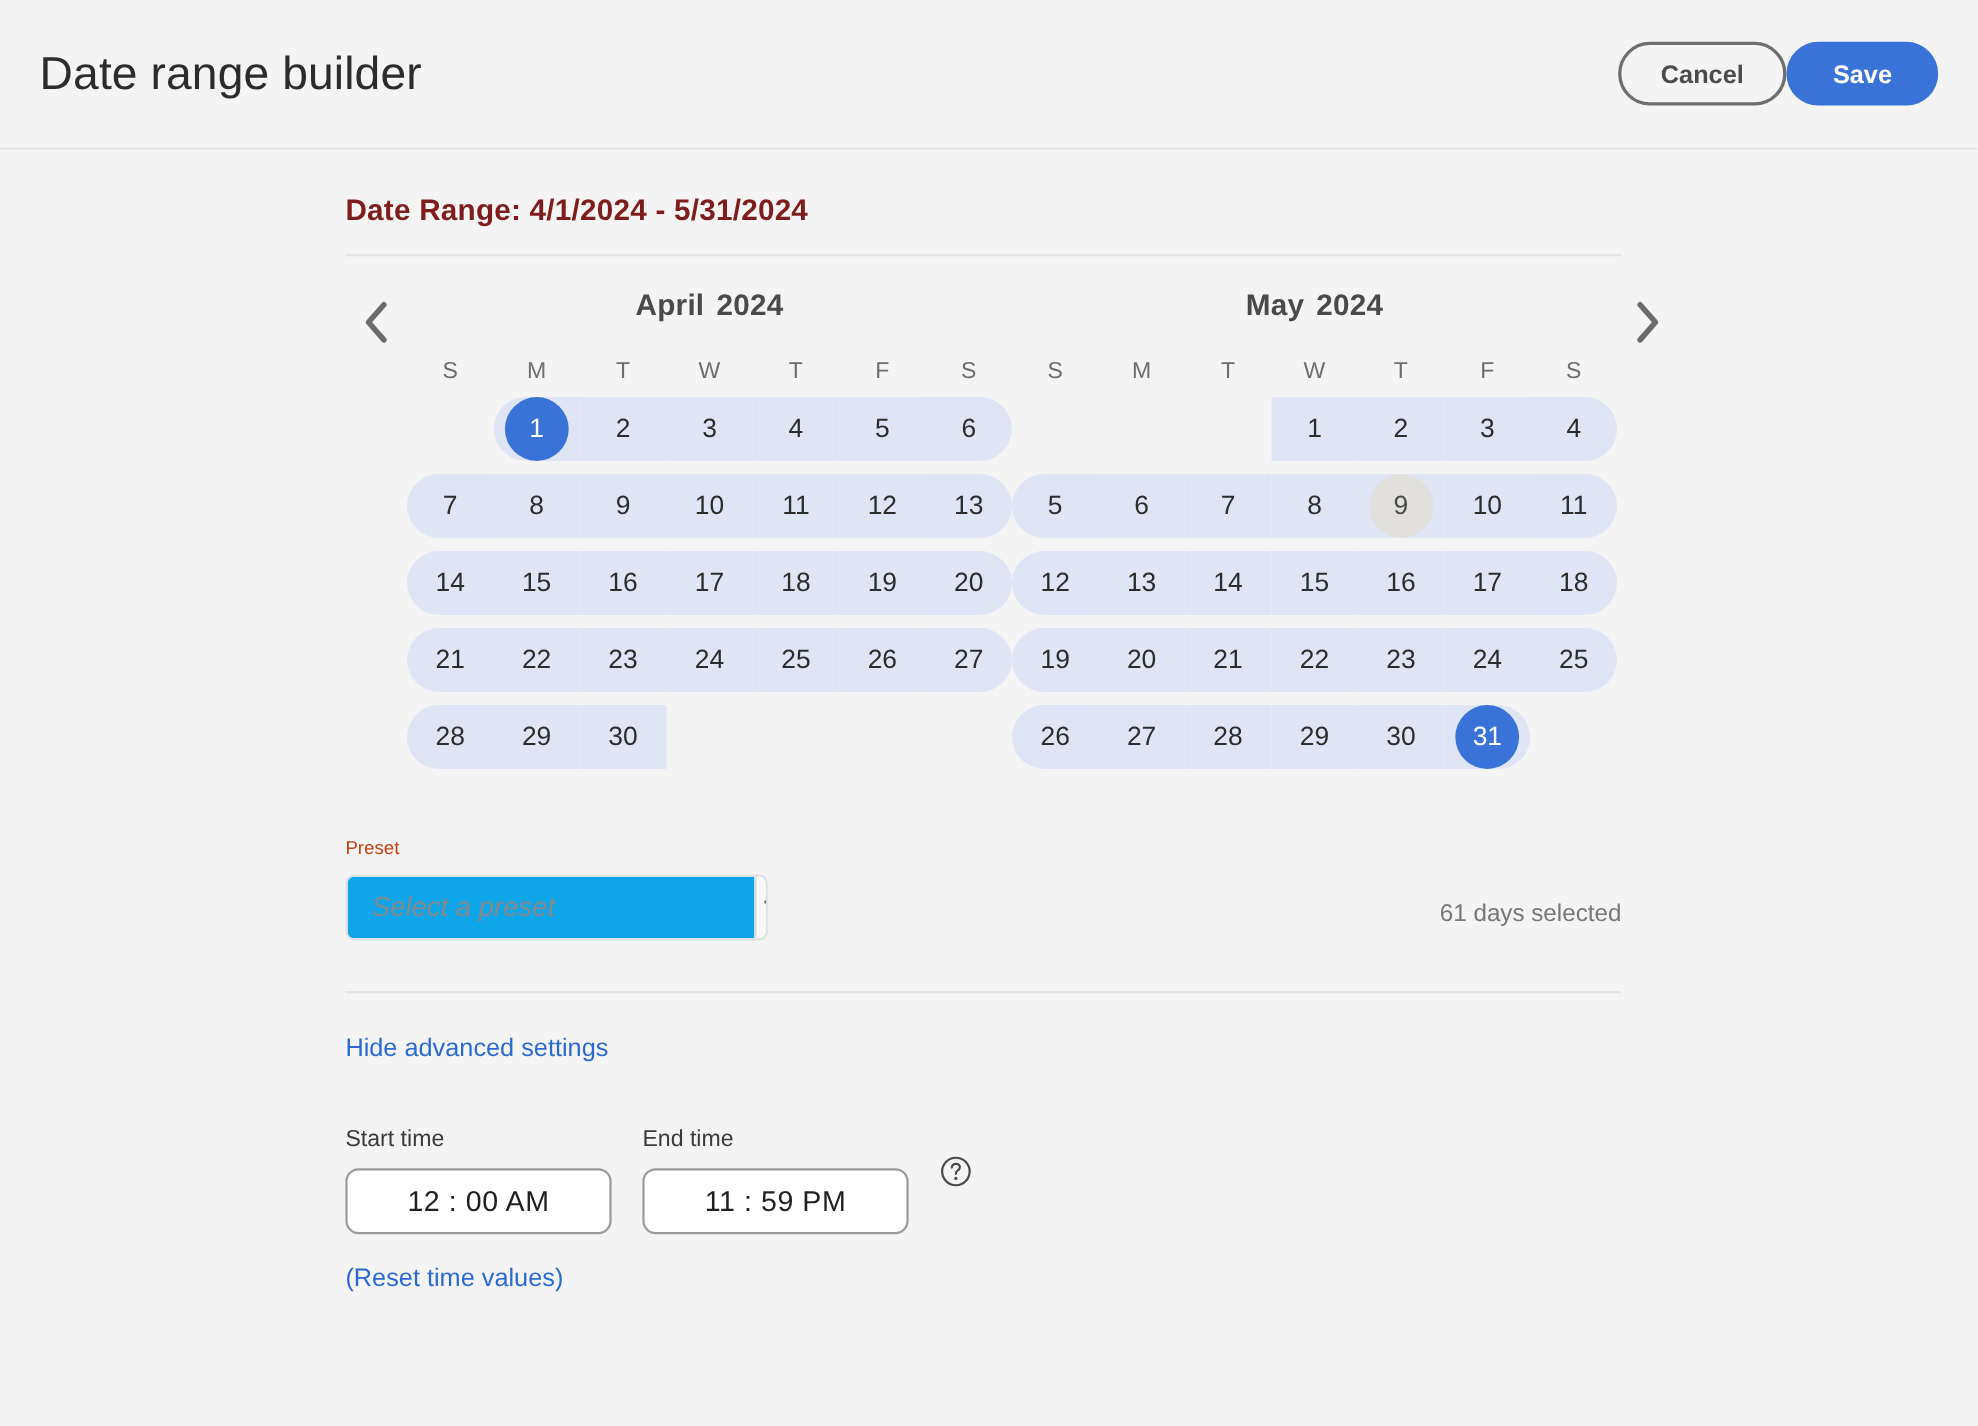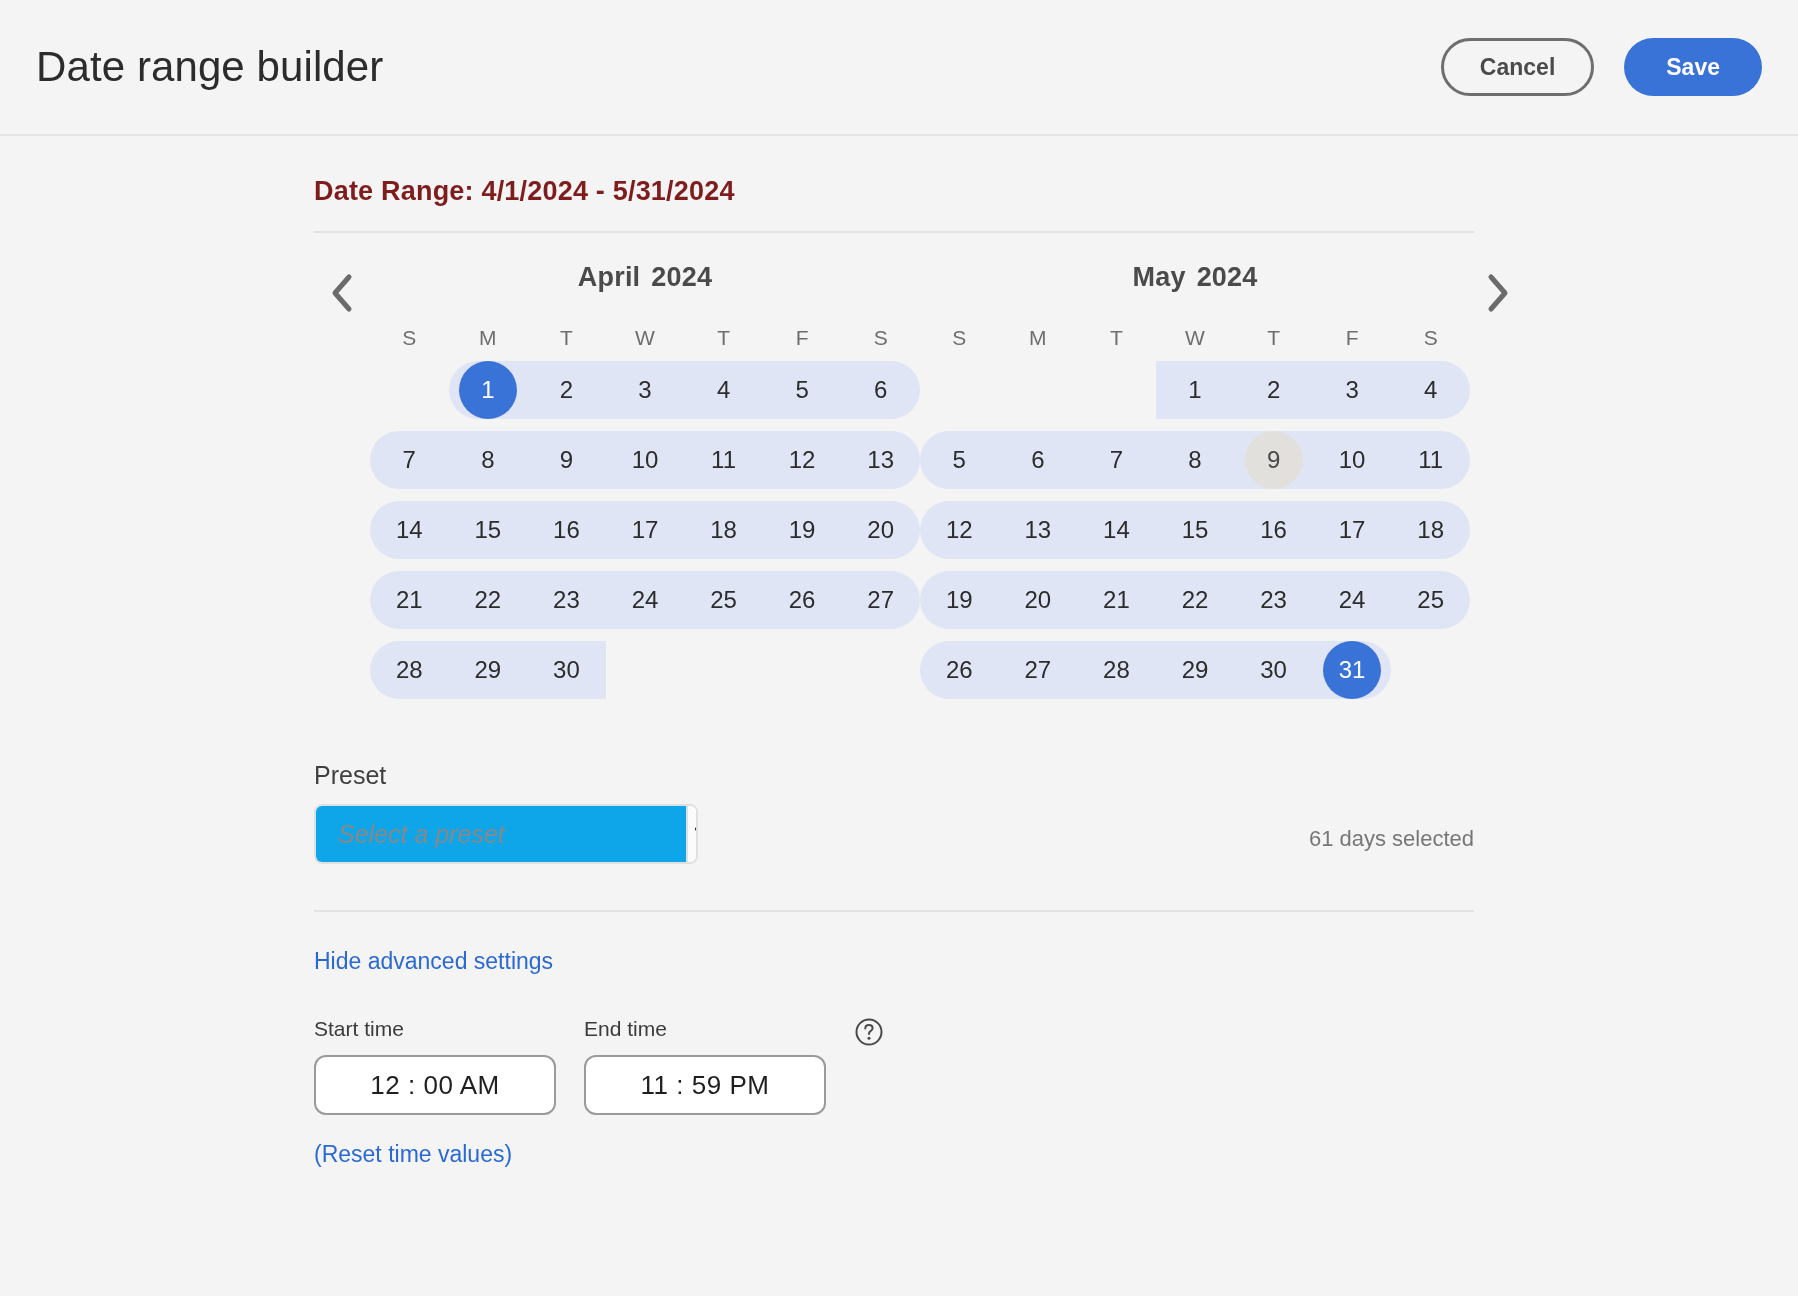--- a/index.html
+++ b/index.html
@@ -27,21 +27,20 @@
     font-size: 42px;
     font-weight: 300;
     color: #2c2c2c;
     letter-spacing: .1px;
     line-height: 1;
     flex: 1;
   }
   .header-actions {
     display: flex;
     align-items: center;
-    gap: 30px;
   }
   .btn {
     border-radius: 999px;
     font-size: 23px;
     font-weight: 700;
     cursor: pointer;
     line-height: 1;
     display: inline-flex;
     align-items: center;
     justify-content: center;
@@ -176,22 +175,22 @@
   }
 
   
   .preset-row {
     display: flex;
     align-items: flex-end;
     justify-content: space-between;
     margin-top: 56px;
   }
   .field-label {
-    font-size: 25px;
-    color: #404040;
+    font-size: 17px;
+    color: #c2410c;
     margin-bottom: 14px;
   }
   .combo {
     display: flex;
     height: 60px;
     width: 384px;
     border: 2px solid #e0e0e0;
     border-radius: 8px;
     overflow: hidden;
     background: #fff;
@@ -234,23 +233,23 @@
     color: #2a69d4;
     font-size: 23px;
     cursor: pointer;
     display: inline-block;
     margin-top: 36px;
   }
 
   
   .time-row {
     display: flex;
-    align-items: flex-start;
+    align-items: center;
     gap: 28px;
-    margin-top: 42px;
+    margin-top: 58px;
   }
   .time-group { display: flex; flex-direction: column; }
   .time-label { font-size: 21px; color: #3b3b3b; margin-bottom: 14px; }
   .time-box {
     width: 242px;
     height: 60px;
     background: #ffffff;
     border: 2px solid #9a9a9a;
     border-radius: 12px;
     display: flex;

